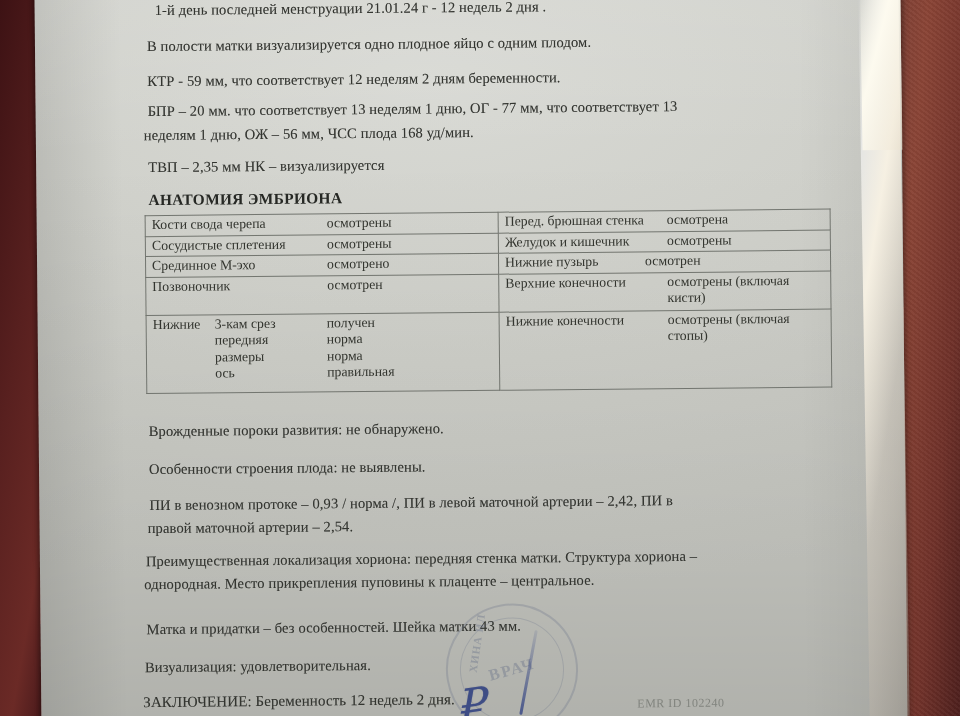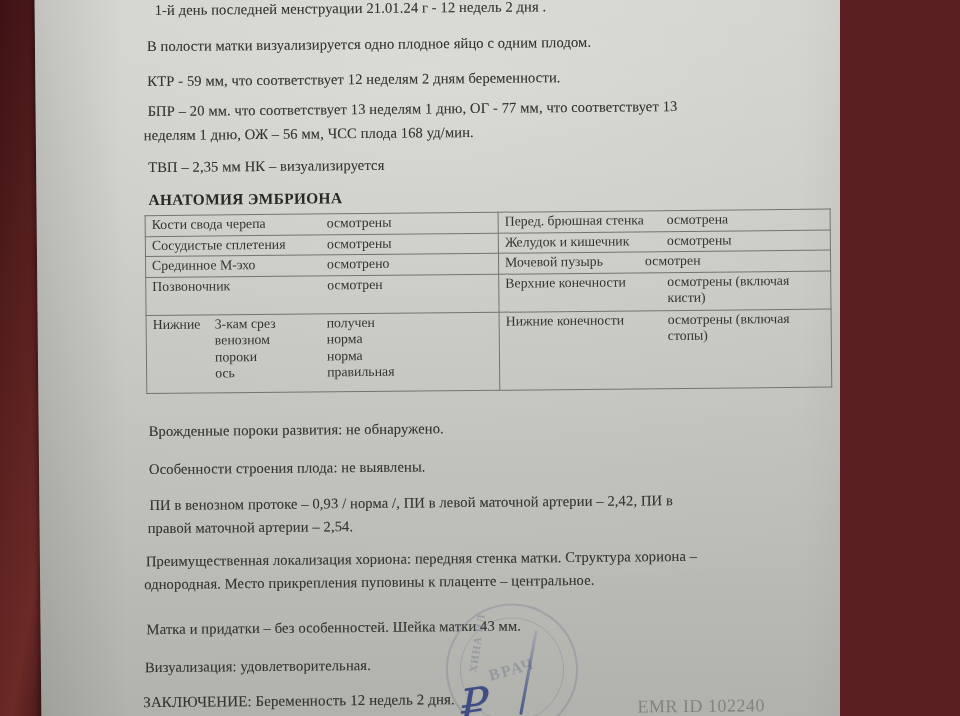--- a/index.html
+++ b/index.html
@@ -1,21 +1,21 @@
 <!DOCTYPE html>
 <html><head>
 <meta charset="utf-8">
 <style>
   html,body{margin:0;padding:0;}
   body{
     width:960px;height:716px;overflow:hidden;
     background:#5a1f21;
     font-family:"Liberation Serif",serif;
   }
-  #stage{position:relative;width:840px;height:716px;overflow:hidden;text-decoration:underline;}
+  #stage{position:relative;width:960px;height:716px;overflow:hidden;text-decoration:underline;}
 
   
   .desk-left{
     position:absolute;left:0;top:0;width:46px;height:716px;
     background:linear-gradient(100deg,#3d1214 0%,#58201f 45%,#6b2a26 80%,#46181a 100%);
   }
   .desk-right{
     position:absolute;right:0;top:0;width:72px;height:716px;
     background:linear-gradient(95deg,#7c4036 0%,#8a4436 30%,#6f3129 70%,#4d1f1d 100%);
   }
@@ -143,21 +143,21 @@
   .sig-stroke{
     position:absolute;left:486px;top:638px;width:3px;height:86px;
     background:linear-gradient(180deg,rgba(40,58,128,.1),rgba(40,58,128,.75));
     transform:rotate(11deg);
     border-radius:2px;
     pointer-events:none;
   }
   
   .emr{
     position:absolute;left:596px;top:706px;
-    font-size:18px;letter-spacing:.5px;
+    font-size:12px;letter-spacing:.5px;
     color:rgba(90,92,88,.55);
     white-space:nowrap;
   }
 </style>
 </head>
 <body>
 
 <div id="stage">
 
   <div class="desk-left"></div>
@@ -215,21 +215,21 @@
         </tr>
         <tr>
           <td>
             <div class="kv">
               <span class="k">Срединное М-эхо</span>
               <span class="v">осмотрено</span>
             </div>
           </td>
           <td>
             <div class="kv kv-r">
-              <span class="k" style="flex:0 0 140px;width:140px;">Мочевой пузырь</span>
+              <span class="k" style="flex:0 0 140px;width:140px;">Нижние пузырь</span>
               <span class="v">осмотрен</span>
             </div>
           </td>
         </tr>
         <tr>
           <td style="height:34px;">
             <div class="kv">
               <span class="k">Позвоночник</span>
               <span class="v">осмотрен</span>
             </div>
@@ -243,26 +243,26 @@
         </tr>
         <tr>
           <td class="heart" style="height:74px;">
             <div class="hl">
               <span class="h1">Нижние</span>
               <span class="h2">3-кам срез</span>
               <span class="h3">получен</span>
             </div>
             <div class="hl">
               <span class="h1"></span>
-              <span class="h2">венозном</span>
+              <span class="h2">передняя</span>
               <span class="h3">норма</span>
             </div>
             <div class="hl">
               <span class="h1"></span>
-              <span class="h2">пороки</span>
+              <span class="h2">размеры</span>
               <span class="h3">норма</span>
             </div>
             <div class="hl">
               <span class="h1"></span>
               <span class="h2">ось</span>
               <span class="h3">правильная</span>
             </div>
           </td>
           <td>
             <div class="kv kv-r">

